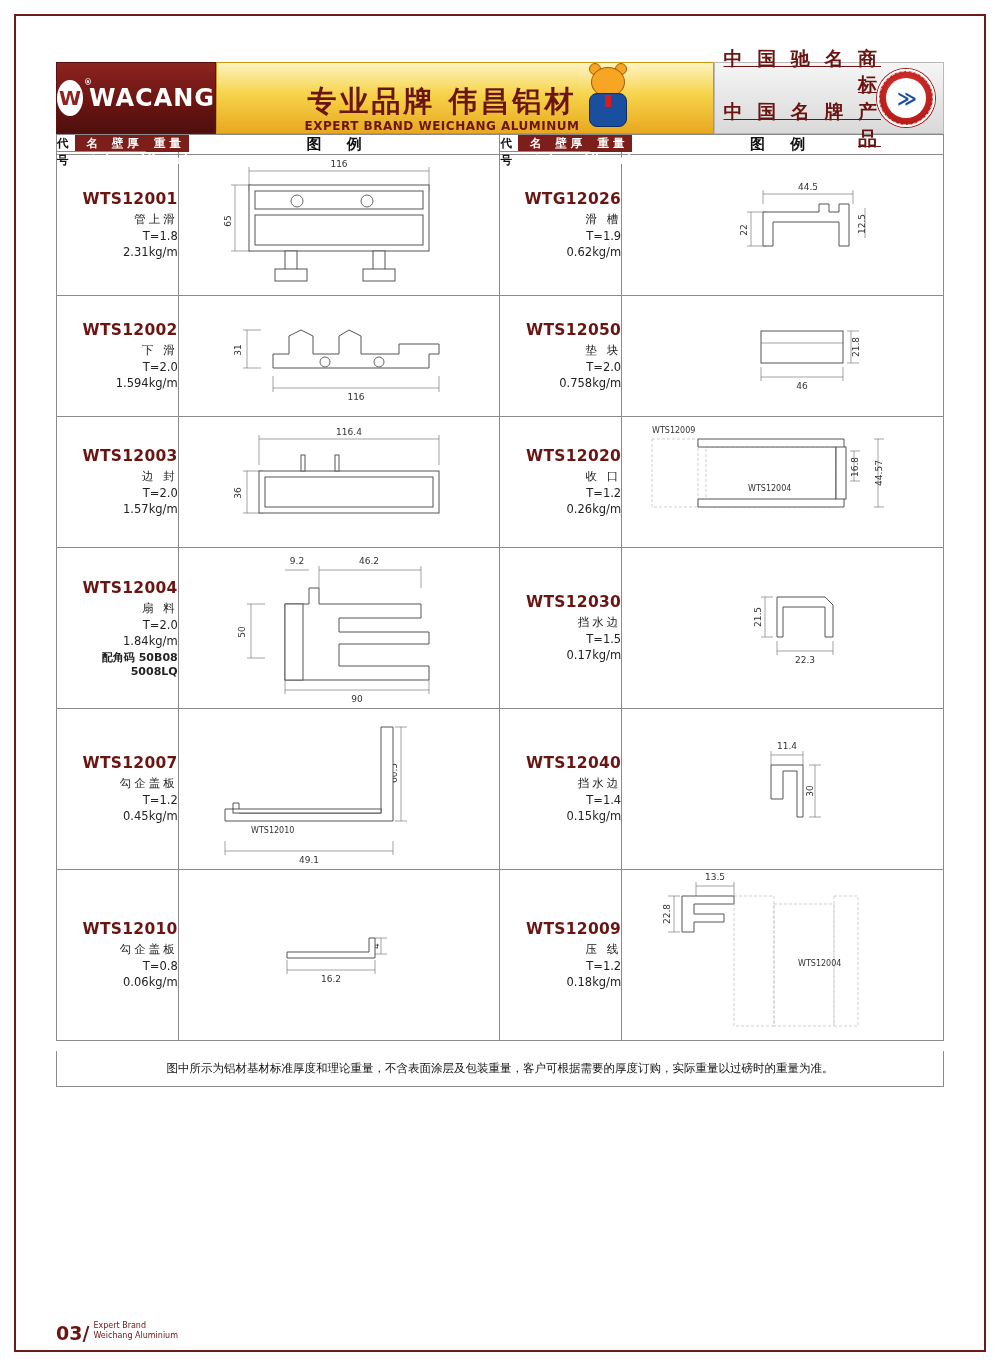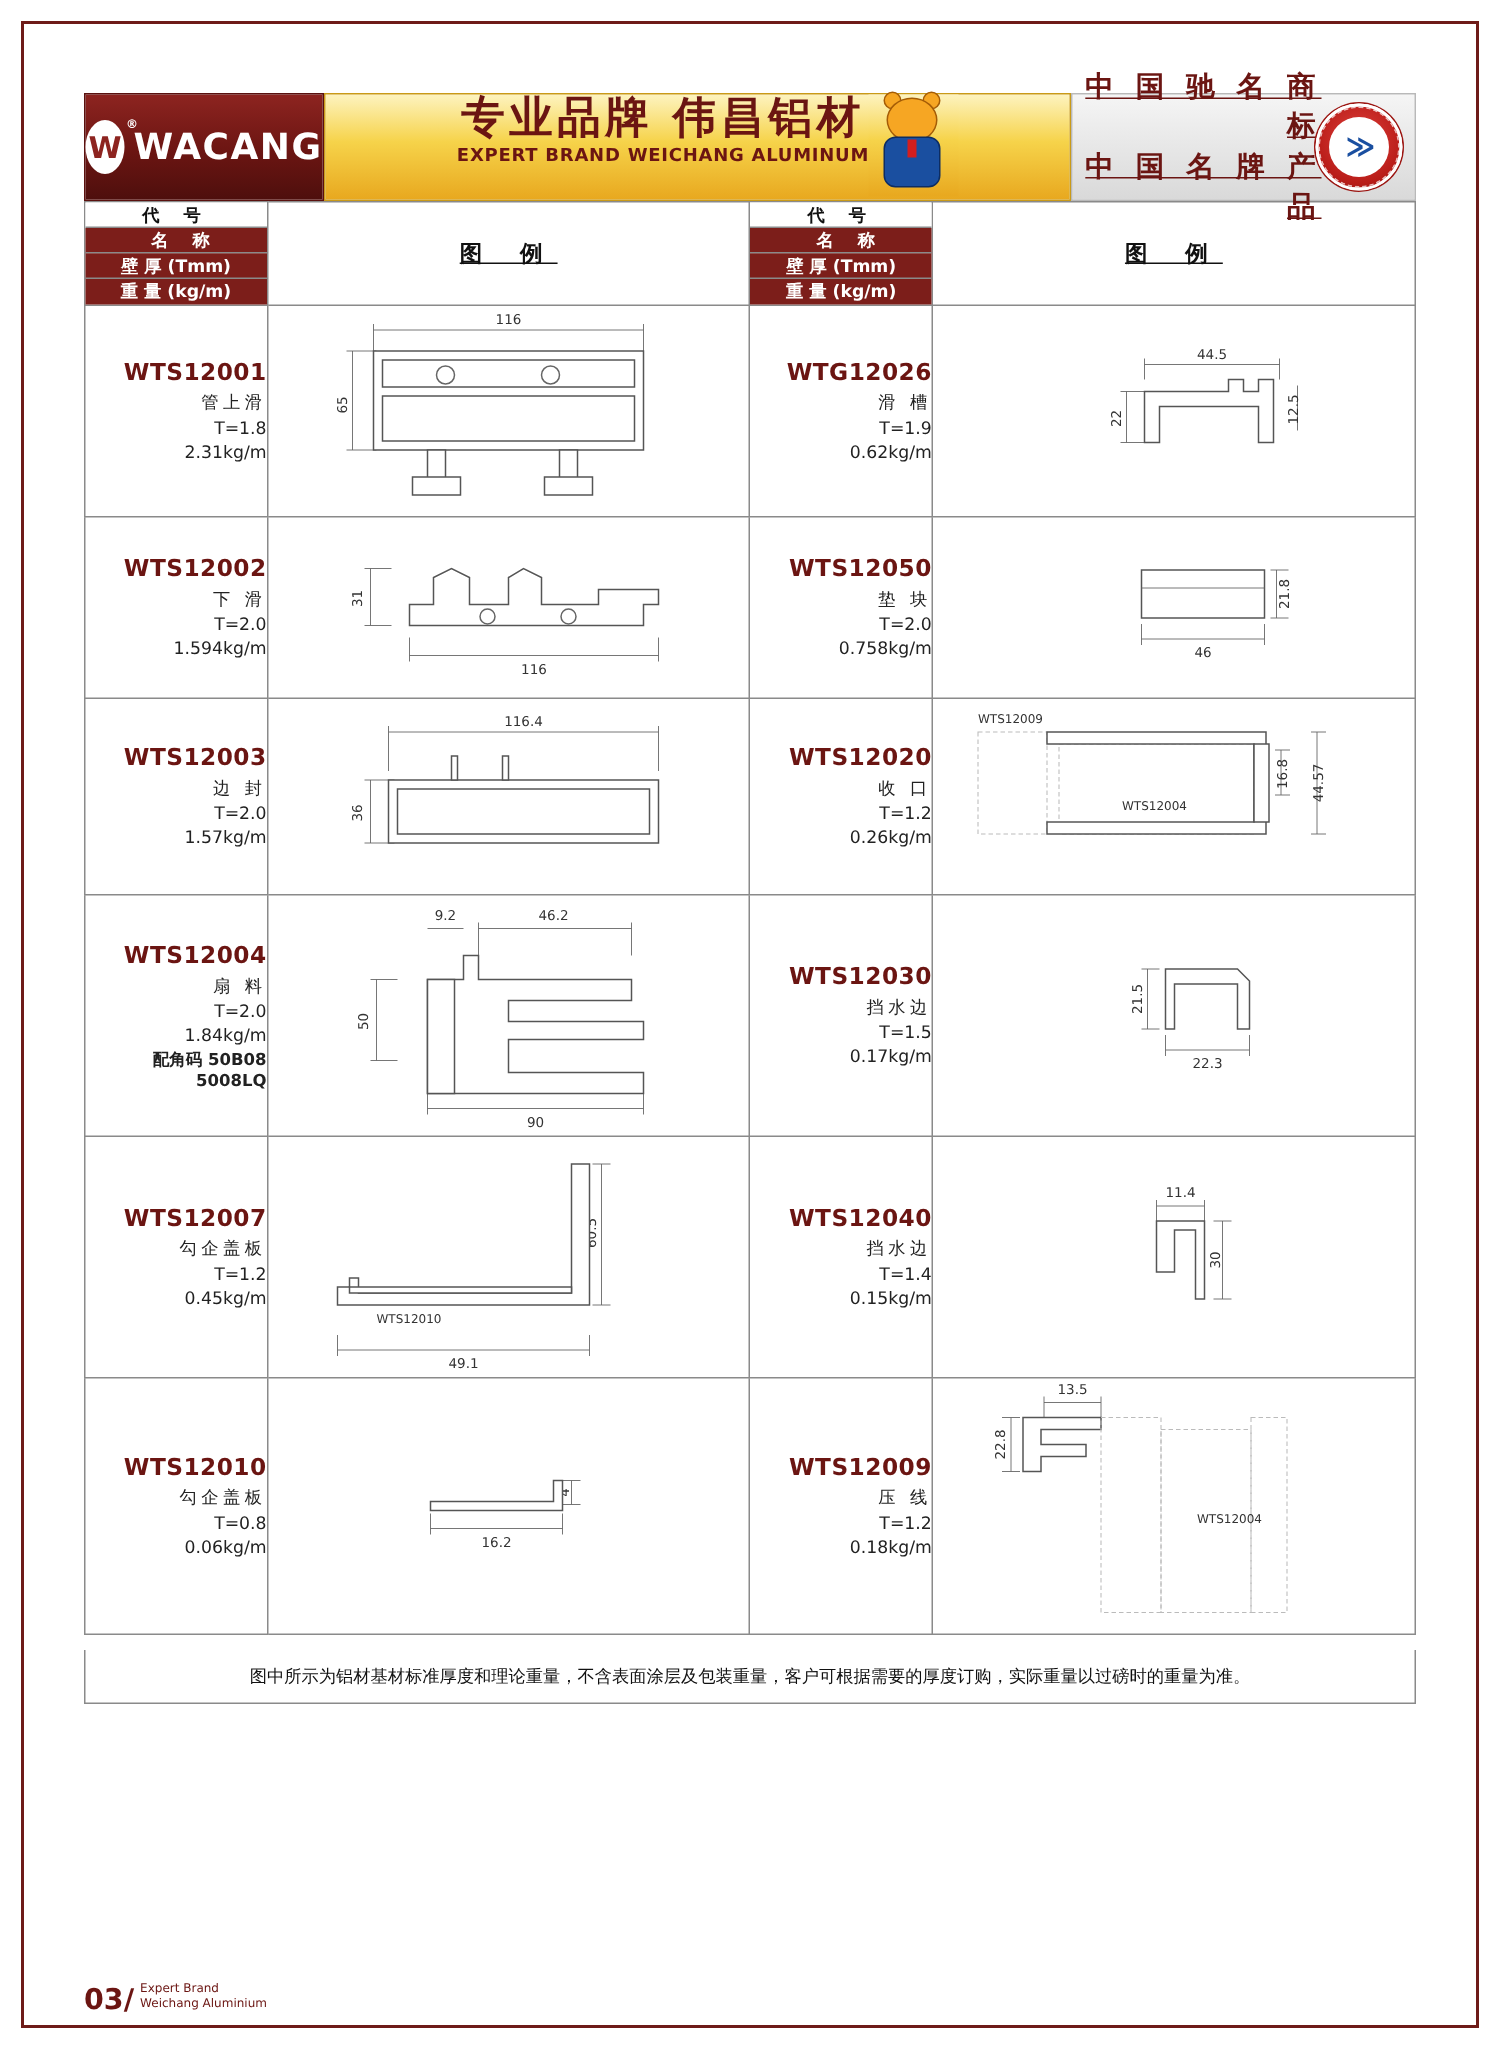--- a/index.html
+++ b/index.html
@@ -42,21 +42,21 @@
     position:relative;
   }
   .logo-mark .reg{
     position:absolute;right:-9px;top:-2px;font-size:8px;color:#fff;
   }
   .logo-text{color:#fff;font-size:24px;font-weight:bold;letter-spacing:1px;}
   .slogan-box{
     flex:1;
     background:linear-gradient(180deg,#fdf3bf 0%,#f6d34a 45%,#e8a81f 100%);
     border:1px solid #c99a18;
-    display:flex;align-items:flex-start;justify-content:center;
+    display:flex;align-items:flex-end;justify-content:center;
     position:relative;
     padding-left:14px;
   }
   .slogan-cn{
     font-size:29px;font-weight:bold;color:#6b1512;letter-spacing:3px;
     text-align:center;line-height:1.05;
   }
   .slogan-en{
     font-size:12px;font-weight:bold;color:#6b1512;letter-spacing:0.5px;
     text-align:center;margin-top:3px;
@@ -124,33 +124,32 @@
     border-collapse:collapse;
     table-layout:fixed;
   }
   table.spec td, table.spec th{
     border:1px solid #8a8a8a;
     padding:0;
   }
   col.c-code{width:118px;}
   col.c-fig{width:312px;}
   .hdr-code-cell{vertical-align:top;padding:0;}
-  .hdr-stack{display:flex;flex-direction:column;}
+  .hdr-stack{display:flex;flex-direction:row;}
   .hdr-stack > div{
     height:17px;line-height:17px;text-align:center;
     font-size:11.5px;font-weight:bold;
   }
   .hdr-stack > div:nth-child(1){background:#fff;color:#111;border-bottom:1px solid #8a8a8a;letter-spacing:6px;}
   .hdr-stack > div:nth-child(2){background:#7c1e1a;color:#fff;border-bottom:1px solid #8a8a8a;letter-spacing:6px;padding-left:12px;}
   .hdr-stack > div:nth-child(3){background:#7c1e1a;color:#fff;border-bottom:1px solid #8a8a8a;}
   .hdr-stack > div:nth-child(4){background:#7c1e1a;color:#fff;}
   .hdr-fig{
     text-align:center;font-size:15px;font-weight:bold;color:#111;
     letter-spacing:10px;
-    text-decoration:underline;
   }
   .code-cell{
     text-align:right;
     padding:8px 2px;
     vertical-align:middle;
   }
   .code-cell .code{
     font-size:15.5px;font-weight:bold;color:#6b1512;margin-bottom:4px;letter-spacing:0.3px;
   }
   .code-cell .nm{font-size:11.5px;color:#222;letter-spacing:3px;margin-bottom:2px;}

